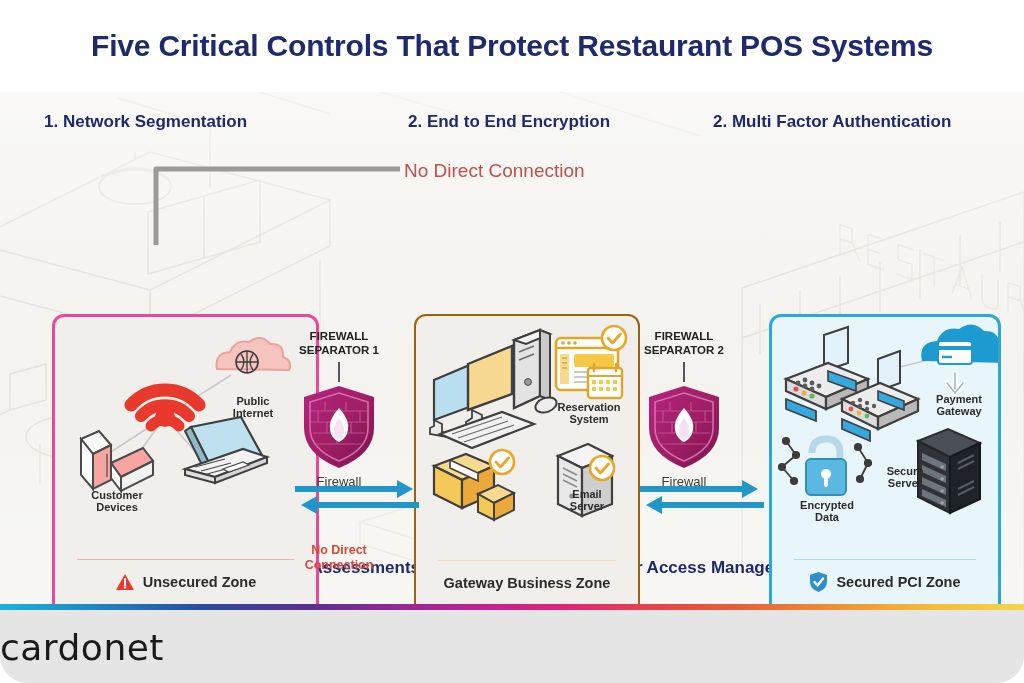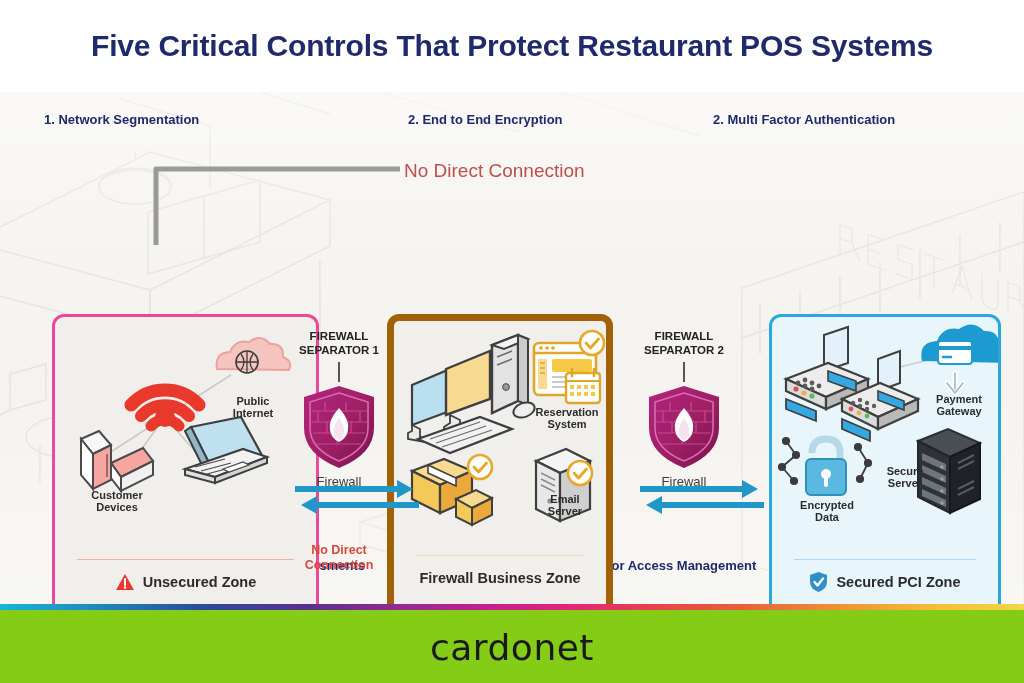--- a/index.html
+++ b/index.html
@@ -3,21 +3,21 @@
 <meta charset="utf-8">
 <style>
   html,body{margin:0;padding:0;}
   body{
     width:1024px;height:683px;
     background:#ffffff;
     font-family:"Liberation Sans", sans-serif;
     overflow:hidden;
     position:relative;
   }
-  #stage{position:relative;width:1024px;height:683px;overflow:hidden;background:#ffffff;}
+  #stage{position:relative;width:1024px;height:683px;overflow:hidden;background:#ffffff;border-radius:27px;}
 
   
   .title-band{
     position:absolute;left:0;top:0;width:1024px;height:92px;
     background:#ffffff;
     display:flex;align-items:center;justify-content:center;
   }
   .title-text{
     font-size:30px;font-weight:bold;color:#1e2a6b;
     letter-spacing:-0.2px;white-space:nowrap;
@@ -36,21 +36,21 @@
 
   .bg-wash{
     position:absolute;inset:0;
     background:
       linear-gradient(180deg, rgba(255,255,255,.55) 0%, rgba(255,255,255,.15) 25%, rgba(255,255,255,.0) 55%, rgba(255,255,255,.35) 100%);
     pointer-events:none;
   }
 
   
   .step-label{
-    position:absolute;font-size:13px;font-weight:bold;color:#1e2a6b;
+    position:absolute;font-size:17px;font-weight:bold;color:#1e2a6b;
     white-space:nowrap;
   }
   #step1{left:44px;top:20px;}
   #step2{left:408px;top:20px;}
   #step3{left:713px;top:20px;}
   #step4{left:186px;top:466px;}
   #step5{left:566px;top:466px;}
 
   
   .ndc-line{position:absolute;left:150px;top:63px;width:250px;height:90px;}
@@ -71,21 +71,21 @@
   .zone-rule{
     position:absolute;left:22px;right:22px;bottom:53px;height:1px;
   }
   .zone-footer-row{
     position:absolute;left:0;right:0;bottom:18px;height:26px;
     display:flex;align-items:center;justify-content:center;gap:8px;
   }
   .zone-footer-label{font-size:14.5px;font-weight:bold;color:#2b2b2b;white-space:nowrap;}
 
   #zone-unsecured{left:52px;top:222px;width:267px;height:302px;border:3px solid #ec4899;}
-  #zone-general{left:387px;top:222px;width:226px;height:302px;border:7px solid #a16207;}
+  #zone-general{left:414px;top:222px;width:226px;height:302px;border:2px solid #a16207;}
   #zone-pci{left:769px;top:222px;width:232px;height:302px;border:3px solid #29a8dd;}
   #zone-unsecured .zone-rule{background:#f0b0a9;}
   #zone-general  .zone-rule{background:#f3ddb0;}
   #zone-pci      .zone-rule{background:#a9dcf0;}
   #zone-pci{background:#e8f6fb;}
 
   
   .dev-label{
     position:absolute;text-align:center;font-size:11px;font-weight:bold;
     color:#2b2b2b;line-height:1.12;white-space:pre-line;
@@ -108,21 +108,21 @@
   
   .grad-bar{
     position:absolute;left:0;top:604px;width:1024px;height:6px;
     background:linear-gradient(90deg,
       #1ab4d6 0%, #1c8fc4 8%, #2a4b9b 20%, #5b2f8f 30%,
       #8e2b93 38%, #c02191 47%, #e0247a 55%, #e8434b 64%,
       #e4603b 72%, #ef9234 82%, #f4bc3a 91%, #f3d64a 100%);
   }
   .footer{
     position:absolute;left:0;top:610px;width:1024px;height:74px;
-    background:#84cc16;display:flex;align-items:center;justify-content:center;
+    background:#e5e5e5;display:flex;align-items:center;
   }
   .logo{
     font-size:36px;color:#1a1a1a;letter-spacing:0.5px;
     font-family:"DejaVu Sans", sans-serif;font-weight:normal;
   }
 </style>
 </head>
 <body>
 
 <div id="stage">
@@ -344,21 +344,21 @@
         </svg>
 
         <div class="dev-label" style="left:128px;top:85px;width:90px;">Reservation
 System</div>
         <div class="dev-label" style="left:132px;top:172px;width:78px;">Email
 Server</div>
       </div>
 
       <div class="zone-rule"></div>
       <div class="zone-footer-row">
-        <span class="zone-footer-label">Firewall Business Zone</span>
+        <span class="zone-footer-label">Gateway Business Zone</span>
       </div>
     </div>
 
     <div class="zone" id="zone-pci">
       <div class="zone-inner">
         <svg width="226" height="238" viewBox="0 0 226 238">
           <g stroke="#c9c9c9" stroke-width="1.6" fill="none">
             <path d="M120 52 L160 42"></path>
           </g>
 

